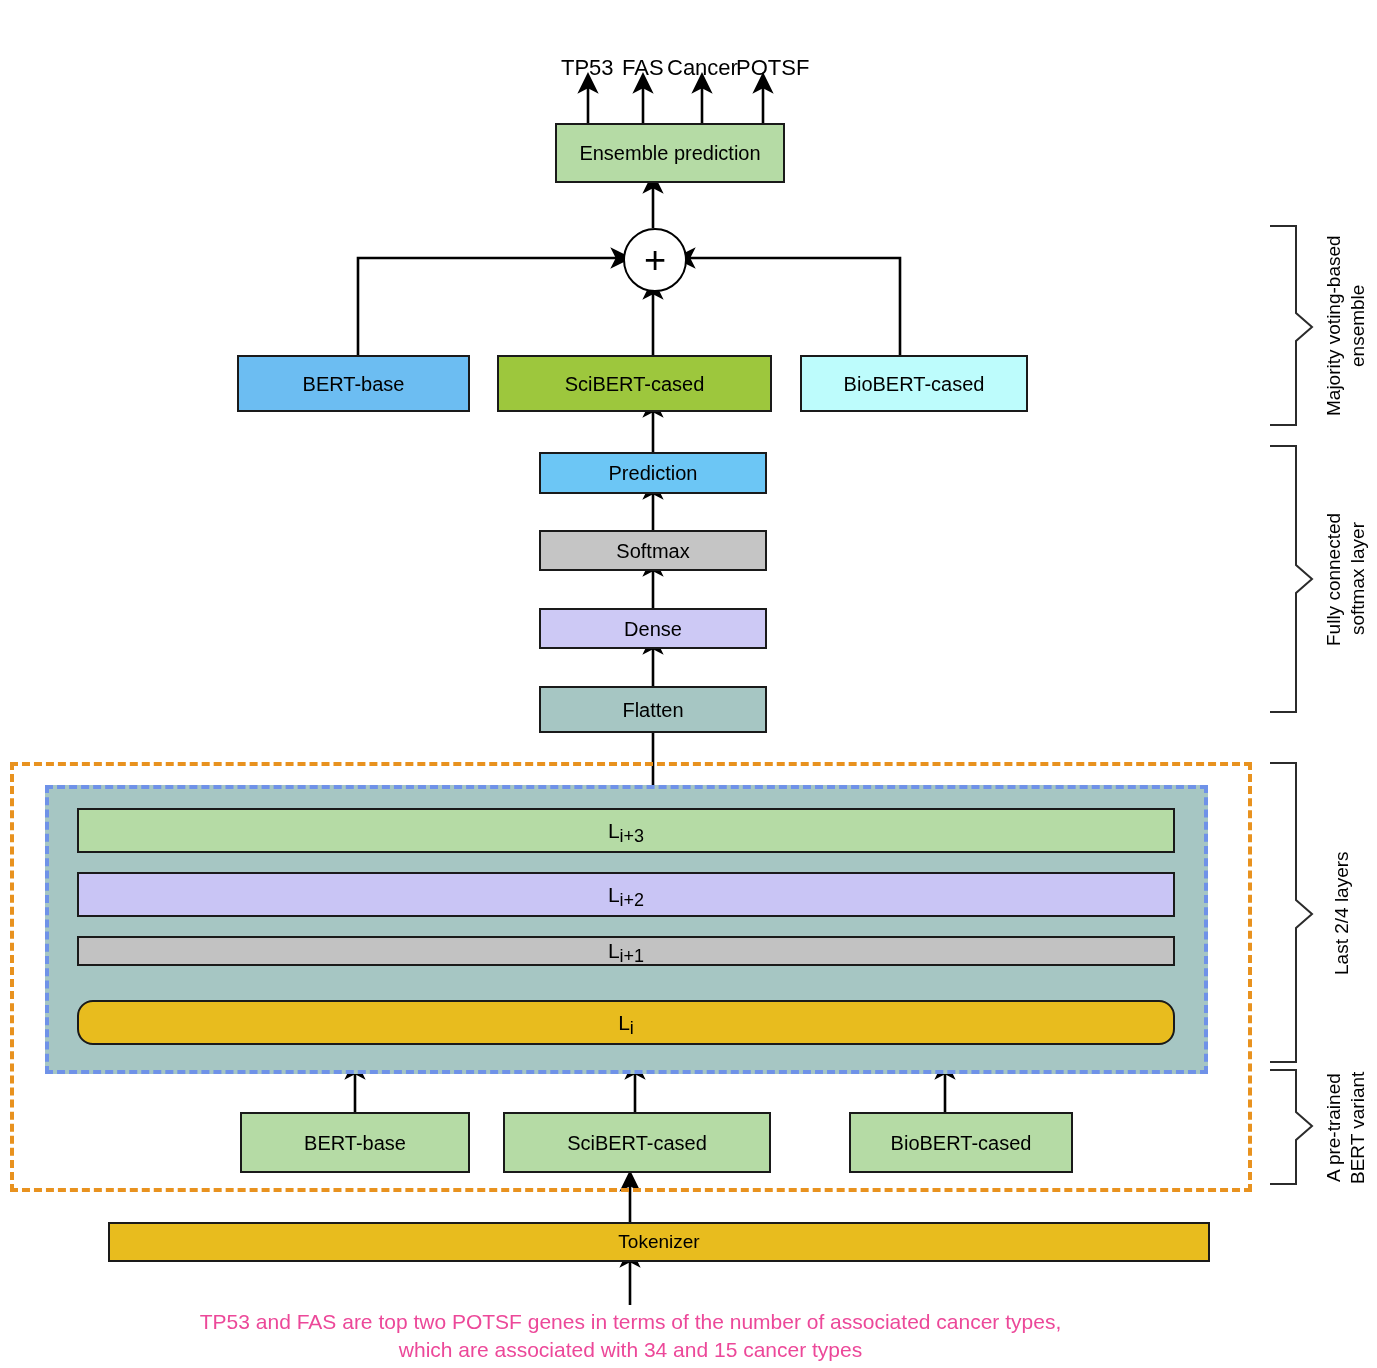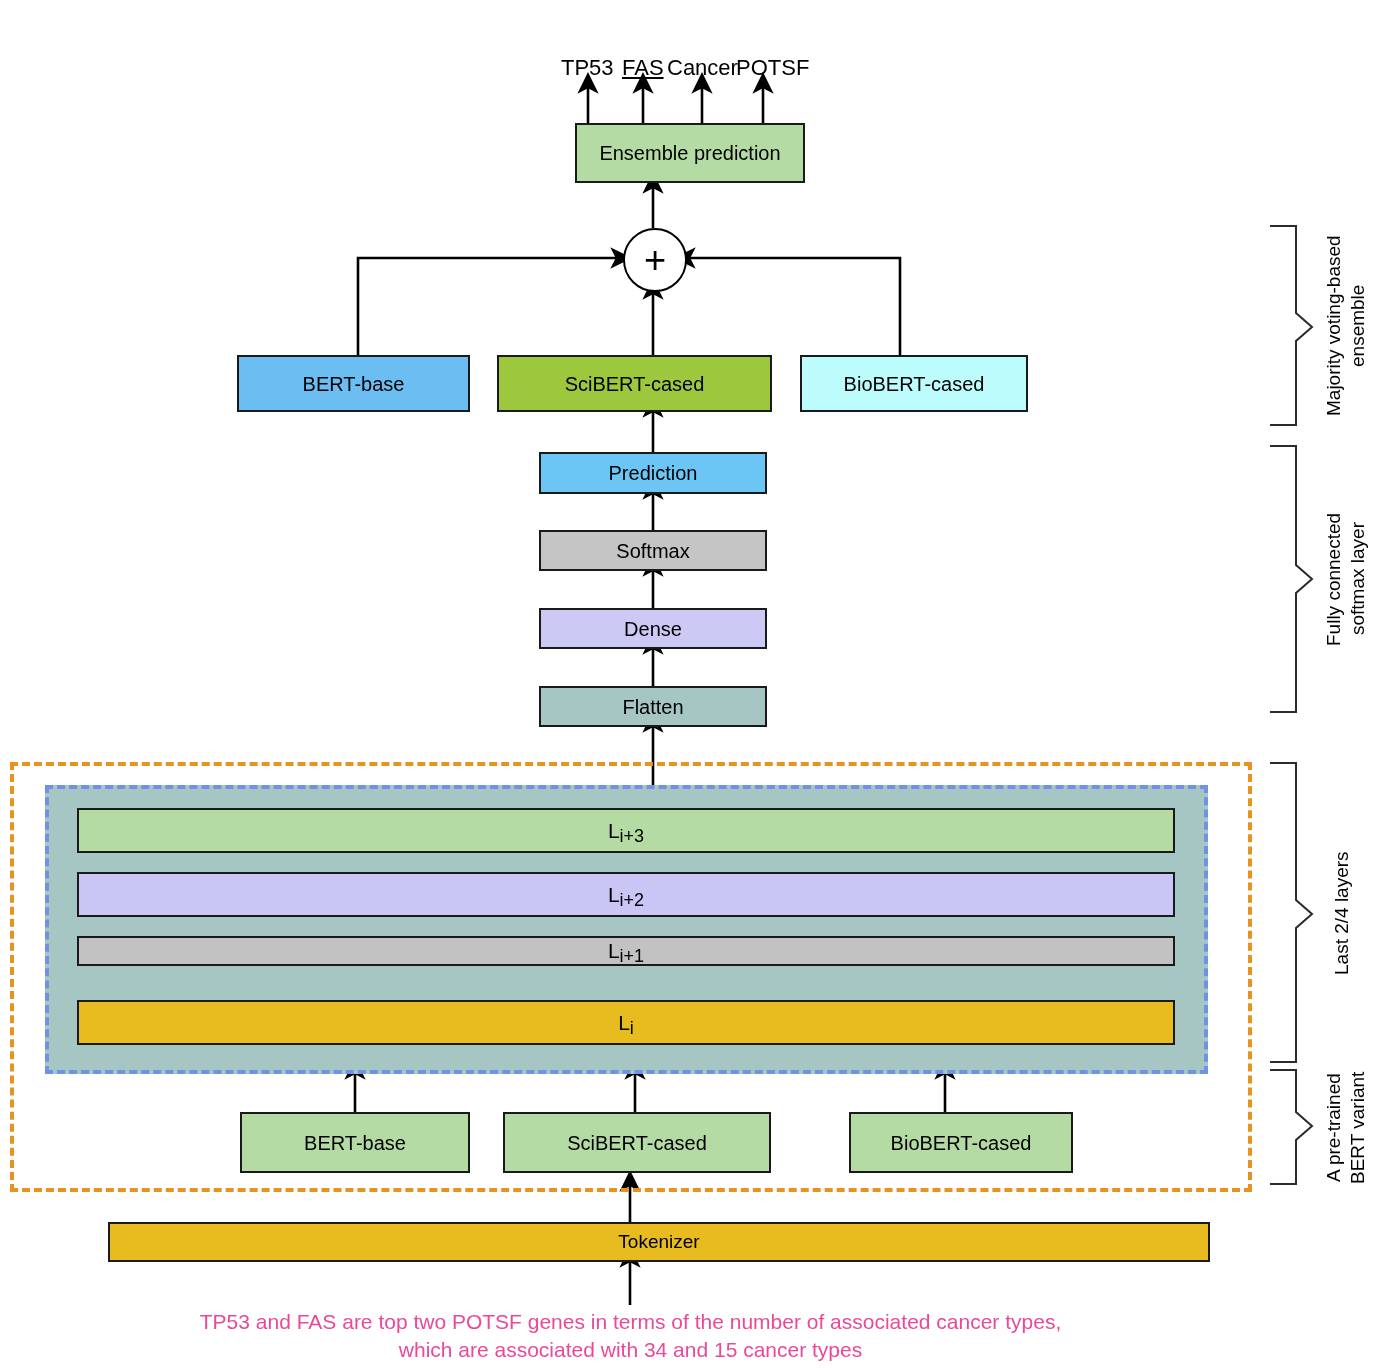--- a/index.html
+++ b/index.html
@@ -150,51 +150,51 @@
 
     <g stroke="#2b2b2b" stroke-width="2" fill="none">
       <path d="M1270,226 L1296,226 L1296,313 L1312,327 L1296,341 L1296,425 L1270,425"></path>
       <path d="M1270,446 L1296,446 L1296,565 L1312,579 L1296,593 L1296,712 L1270,712"></path>
       <path d="M1270,763 L1296,763 L1296,900 L1312,914 L1296,928 L1296,1062 L1270,1062"></path>
       <path d="M1270,1070 L1296,1070 L1296,1112 L1312,1126 L1296,1140 L1296,1184 L1270,1184"></path>
     </g>
   </svg>
 
   <div class="lbl top-out-label" style="left:561px; top:55px;">TP53</div>
-  <div class="lbl top-out-label" style="left:622px; top:55px;text-decoration:underline;">FAS</div>
+  <div class="lbl top-out-label" style="left:622px; top:55px;">FAS</div>
   <div class="lbl top-out-label" style="left:667px; top:55px;">Cancer</div>
   <div class="lbl top-out-label" style="left:736px; top:55px;">POTSF</div>
 
-  <div class="node" style="left:555px; top:123px; width:230px; height:60px; background:#b5dba5;margin-left:20px;">Ensemble prediction</div>
+  <div class="node" style="left:555px; top:123px; width:230px; height:60px; background:#b5dba5;">Ensemble prediction</div>
 
   <div class="plus-node" style="left:623px; top:228px;">+</div>
 
   <div class="node" style="left:237px; top:355px; width:233px; height:57px; background:#6cbdf2;">BERT-base</div>
   <div class="node" style="left:497px; top:355px; width:275px; height:57px; background:#9dc73d;">SciBERT-cased</div>
   <div class="node" style="left:800px; top:355px; width:228px; height:57px; background:#bdfcfc;">BioBERT-cased</div>
 
   <div class="node" style="left:539px; top:452px; width:228px; height:42px; background:#6cc6f5;">Prediction</div>
   <div class="node" style="left:539px; top:530px; width:228px; height:41px; background:#c5c5c5;">Softmax</div>
   <div class="node" style="left:539px; top:608px; width:228px; height:41px; background:#cdc9f5;">Dense</div>
-  <div class="node" style="left:539px; top:686px; width:228px; height:41px; background:#a6c6c3;">Flatten</div>
+  <div class="node" style="left:539px; top:686px; width:228px; height:47px; background:#a6c6c3;">Flatten</div>
 
   <div class="dashbox orange-dash" style="left:10px; top:762px; width:1242px; height:430px;"></div>
 
   <div class="dashbox blue-dash" style="left:45px; top:785px; width:1163px; height:289px;"></div>
 
   <div class="node lsub" style="left:77px; top:808px; width:1098px; height:45px; background:#b5dba5;">
     <span>L<sub>i+3</sub></span>
   </div>
   <div class="node lsub" style="left:77px; top:872px; width:1098px; height:45px; background:#c9c5f5;">
     <span>L<sub>i+2</sub></span>
   </div>
   <div class="node lsub" style="left:77px; top:936px; width:1098px; height:30px; background:#c2c2c2;">
     <span>L<sub>i+1</sub></span>
   </div>
-  <div class="node lsub" style="left:77px; top:1000px; width:1098px; height:45px; background:#e8bc1e;">
+  <div class="node lsub" style="left:77px; top:1000px; width:1098px; height:45px; background:#e8bc1e;border-radius:16px;">
     <span>L<sub>i</sub></span>
   </div>
 
   <div class="node" style="left:240px; top:1112px; width:230px; height:61px; background:#b5dba5;">BERT-base</div>
   <div class="node" style="left:503px; top:1112px; width:268px; height:61px; background:#b5dba5;">SciBERT-cased</div>
   <div class="node" style="left:849px; top:1112px; width:224px; height:61px; background:#b5dba5;">BioBERT-cased</div>
 
   <div class="node" style="left:108px; top:1222px; width:1102px; height:40px; background:#e8bc1e; font-size:19px;">Tokenizer</div>
 
   <div class="caption" style="left:188px; top:1308px; width:885px;">TP53 and FAS are top two POTSF genes in terms of the number of associated cancer types,

